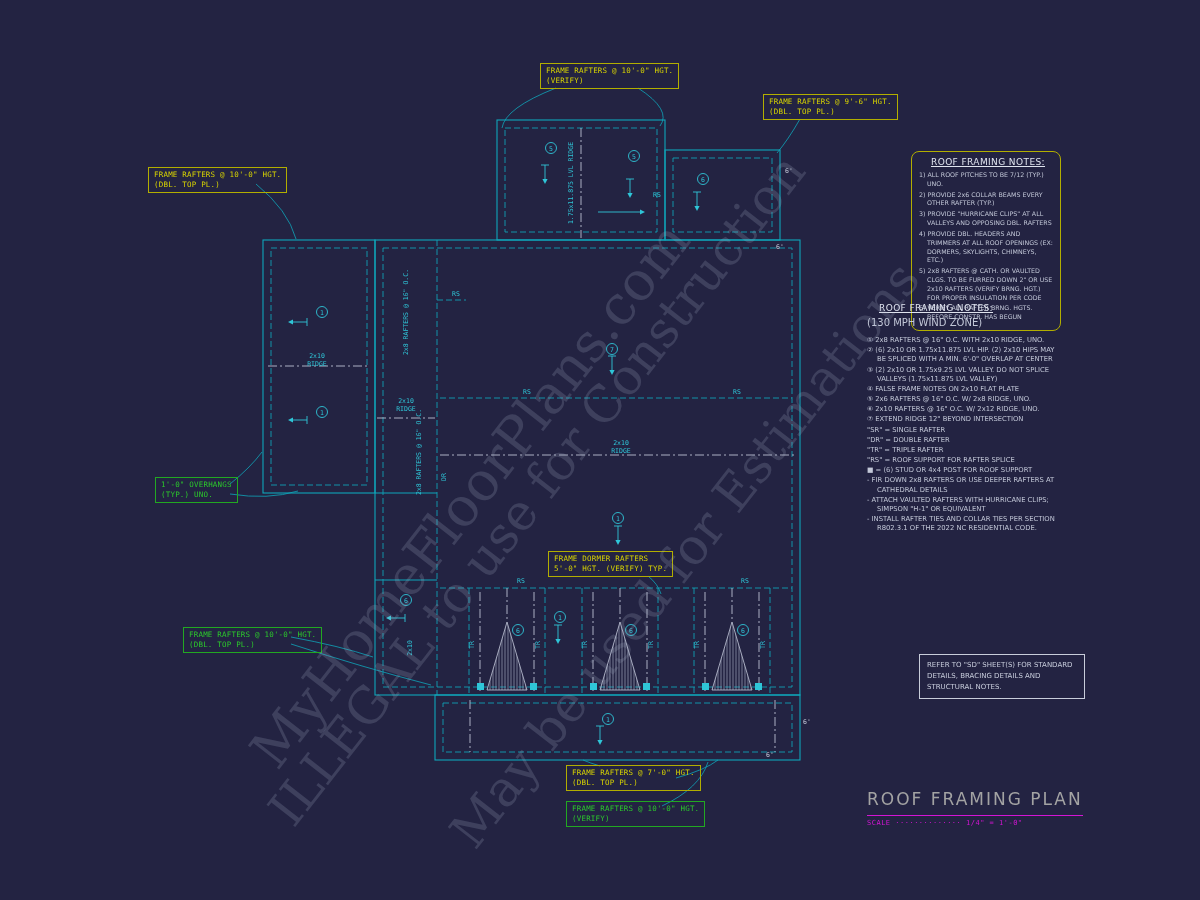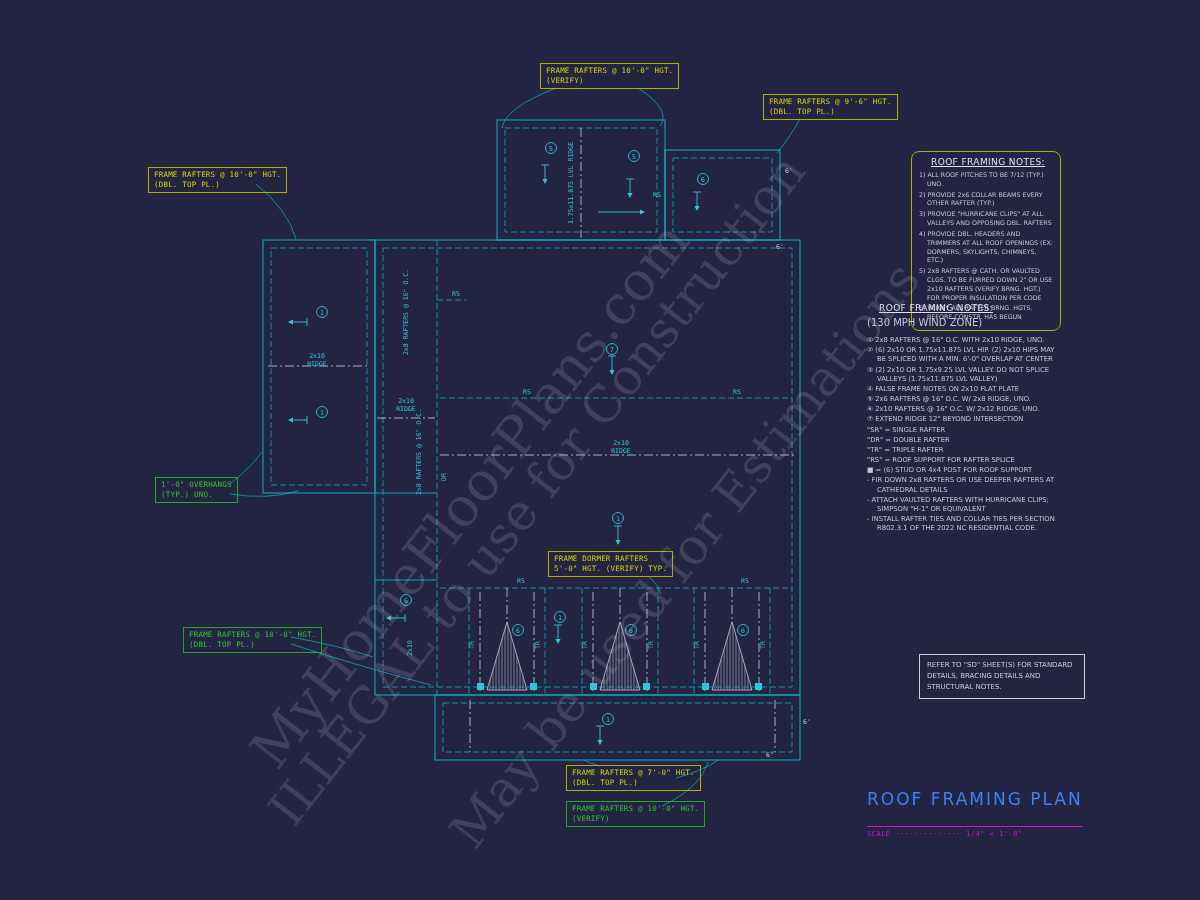--- a/index.html
+++ b/index.html
@@ -46,22 +46,22 @@
   
   .sd-box {
     position:absolute; left:919px; top:654px; width:150px;
     border:1px solid #c8cdda; padding:5px 7px; color:#c9cedd;
     font-size:7px; line-height:1.55; font-family:"DejaVu Sans", sans-serif;
   }
 
   
   .title-block { position:absolute; left:867px; top:789px; }
   .plan-title {
-    display:inline-block; color:#3b82f6; font-size:17px; letter-spacing:2px;
-    font-family:"DejaVu Sans", sans-serif; border-bottom:1.5px solid #d414d4; padding-bottom:17px;
+    display:inline-block; color:#a3a3a3; font-size:17px; letter-spacing:2px;
+    font-family:"DejaVu Sans", sans-serif; border-bottom:1.5px solid #d414d4; padding-bottom:6px;
   }
   .plan-scale { color:#d414d4; font-size:7px; margin-top:3px; letter-spacing:0.5px; }
 
   
   .wm {
     position:absolute; color:rgba(170,178,205,0.20);
     font-family:"DejaVu Serif", serif; white-space:nowrap;
     transform:translate(-50%,-50%) rotate(-52deg);
   }
   .wm1 { left:470px; top:495px; font-size:54px; }

